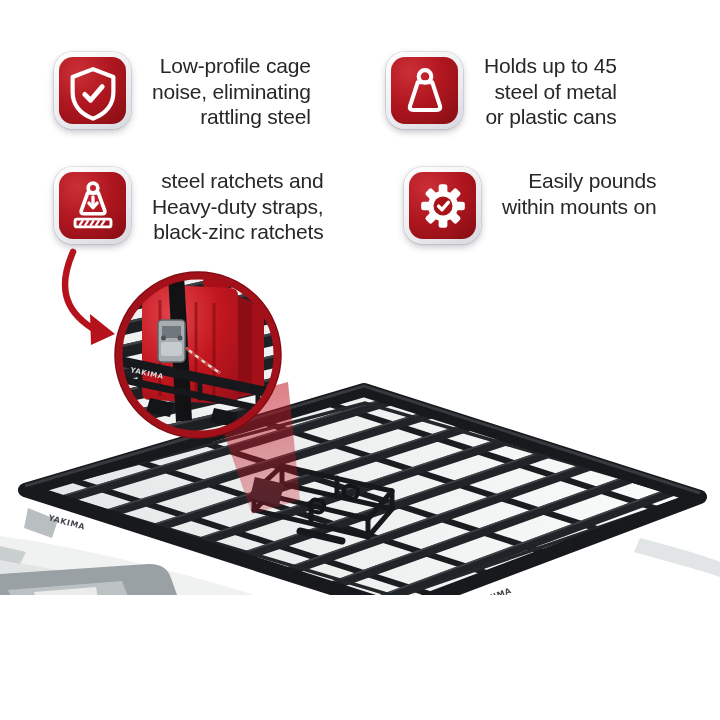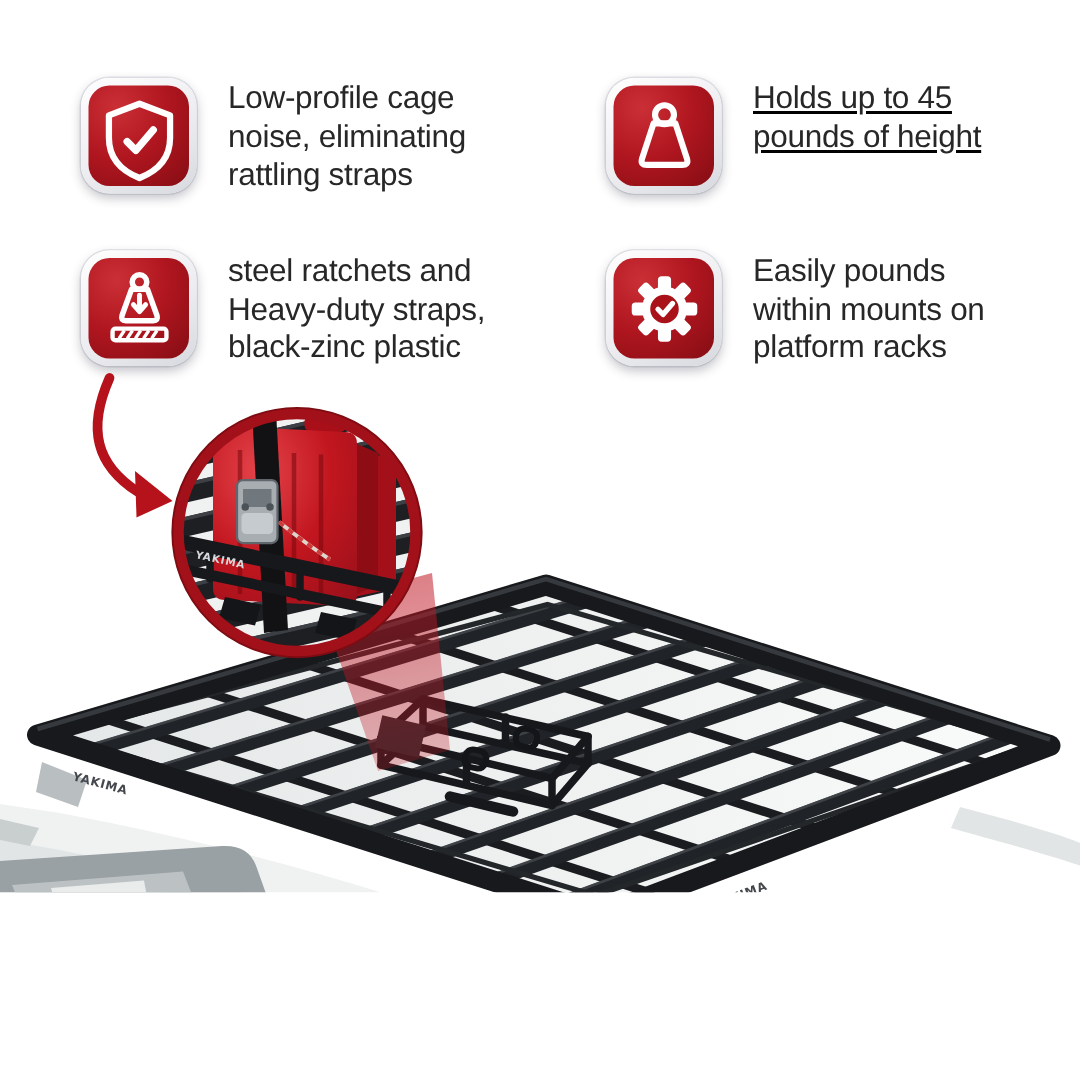--- a/index.html
+++ b/index.html
@@ -1,30 +1,30 @@
 <!DOCTYPE html>
 <html><head>
 <meta charset="utf-8">
 <style>
   html,body{margin:0;padding:0;background:#ffffff;}
   .stage{position:relative;width:720px;height:595px;background:#ffffff;overflow:hidden;
-         font-family:"Liberation Sans", sans-serif;}
+         font-family:"Liberation Sans", sans-serif;text-align:right;}
   
   .callout{position:absolute;display:flex;align-items:flex-start;gap:21px;}
   .tile{width:77px;height:77px;border-radius:19px;flex:0 0 auto;
         background:linear-gradient(150deg,#ffffff 0%,#ededf1 55%,#d7d9de 100%);
         box-shadow:0 3px 7px rgba(40,40,60,.28), 0 0 0 1px rgba(220,222,228,.7);
         display:flex;align-items:center;justify-content:center;}
   .tile-inner{width:67px;height:67px;border-radius:14px;
         background:radial-gradient(circle at 28% 22%, #cb2f36 0%, #b0161f 48%, #850d14 100%);
         display:flex;align-items:center;justify-content:center;}
   .ctext{margin-top:1px;font-size:21px;line-height:25.5px;font-weight:500;color:#272727;letter-spacing:-.2px;}
   .ctext span{display:block;}
   #callout-1{left:54px;top:52px;}
-  #callout-2{left:404px;top:52px;text-decoration:underline;}
+  #callout-2{left:386px;top:52px;}
   #callout-3{left:54px;top:167px;}
   #callout-4{left:404px;top:167px;}
   
   .scene{position:absolute;left:0;top:0;width:720px;height:720px;}
   svg text{font-family:"DejaVu Sans", sans-serif;font-weight:bold;}
 </style>
 </head>
 <body>
 
 <div class="stage">
@@ -34,56 +34,57 @@
       <div class="tile-inner">
         <svg width="66" height="66" viewBox="0 0 68 68">
           <path d="M34 11.5 L55 19.5 V35 C55 49.5 45.8 57.8 34 62.5 C22.2 57.8 13 49.5 13 35 V19.5 Z" fill="none" stroke="#fff" stroke-width="4.3" stroke-linejoin="round"></path>
           <path d="M25.5 37.5 L31.5 43.5 L43.5 29.5" fill="none" stroke="#fff" stroke-width="5" stroke-linecap="round" stroke-linejoin="round"></path>
         </svg>
       </div>
     </div>
     <div class="ctext">
       <span>Low-profile cage</span>
       <span>noise, eliminating</span>
-      <span>rattling straps</span>
+      <span>rattling steel</span>
     </div>
   </div>
 
   <div class="callout" id="callout-2">
     <div class="tile">
       <div class="tile-inner">
         <svg width="66" height="66" viewBox="0 0 68 68">
           <circle cx="34" cy="19" r="6.5" fill="none" stroke="#fff" stroke-width="4.2"></circle>
           <path d="M26.5 25 L18.5 49.5 Q17.3 53.5 22 53.5 H46 Q50.7 53.5 49.5 49.5 L41.5 25 Z" fill="none" stroke="#fff" stroke-width="4.2" stroke-linejoin="round"></path>
         </svg>
       </div>
     </div>
     <div class="ctext">
       <span>Holds up to 45</span>
-      <span>pounds of height</span>
+      <span>steel of metal</span>
+      <span>or plastic cans</span>
     </div>
   </div>
 
   <div class="callout" id="callout-3">
     <div class="tile">
       <div class="tile-inner">
         <svg width="66" height="66" viewBox="0 0 68 68">
           <circle cx="34" cy="15.5" r="5" fill="none" stroke="#fff" stroke-width="3.8"></circle>
           <path d="M28.5 20.5 L22 38.5 Q21 42 24.5 42 H43.5 Q47 42 46 38.5 L39.5 20.5 Z" fill="none" stroke="#fff" stroke-width="3.8" stroke-linejoin="round"></path>
           <path d="M34 24.5 V34.5" stroke="#fff" stroke-width="3.4" stroke-linecap="round"></path>
           <path d="M29.8 31 L34 35.8 L38.2 31" fill="none" stroke="#fff" stroke-width="3.4" stroke-linecap="round" stroke-linejoin="round"></path>
           <rect x="15.5" y="47.5" width="37" height="8" rx="2" fill="none" stroke="#fff" stroke-width="3"></rect>
           <path d="M20 54.2 L23.6 48.8 M25.6 54.2 L29.2 48.8 M31.2 54.2 L34.8 48.8 M36.8 54.2 L40.4 48.8 M42.4 54.2 L46 48.8" stroke="#fff" stroke-width="2.3"></path>
         </svg>
       </div>
     </div>
     <div class="ctext">
       <span>steel ratchets and</span>
       <span>Heavy-duty straps,</span>
-      <span>black-zinc plastic</span>
+      <span>black-zinc ratchets</span>
     </div>
   </div>
 
   <div class="callout" id="callout-4">
     <div class="tile">
       <div class="tile-inner">
         <svg width="66" height="66" viewBox="0 0 68 68">
           <g fill="#ffffff">
             <g>
               <rect x="29.5" y="11.5" width="9" height="13" rx="2.5"></rect>
@@ -98,21 +99,20 @@
             <circle cx="34" cy="34" r="15.5"></circle>
           </g>
           <circle cx="34" cy="34" r="9.8" fill="#a81218"></circle>
           <path d="M29.5 34.2 L33 37.8 L39.5 30.2" fill="none" stroke="#fff" stroke-width="3.6" stroke-linecap="round" stroke-linejoin="round"></path>
         </svg>
       </div>
     </div>
     <div class="ctext">
       <span>Easily pounds</span>
       <span>within mounts on</span>
-      <span>platform racks</span>
     </div>
   </div>
 
   <svg class="scene" viewBox="0 0 720 720">
     <defs>
       <linearGradient id="interiorGrad" x1="0" y1="0" x2="1" y2="0">
         <stop offset="0" stop-color="#e4e7e7"></stop>
           <stop offset="1" stop-color="#fafbfb"></stop>
       </linearGradient>
       <linearGradient id="beamGrad" gradientUnits="userSpaceOnUse" x1="250" y1="388" x2="272" y2="520">

